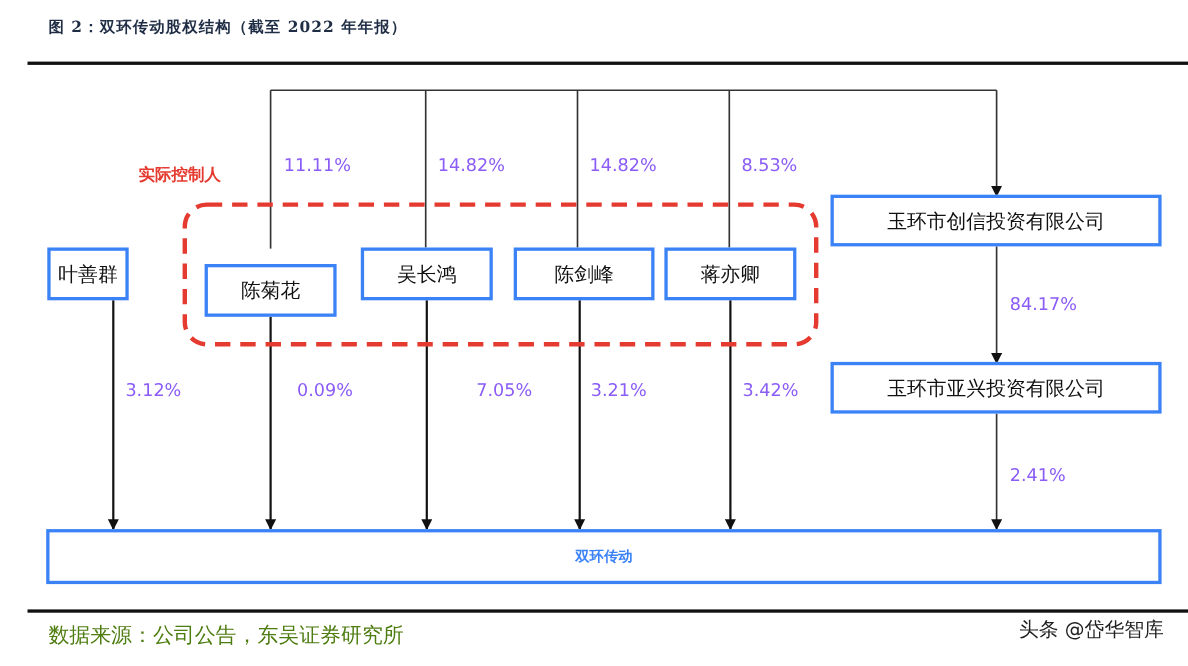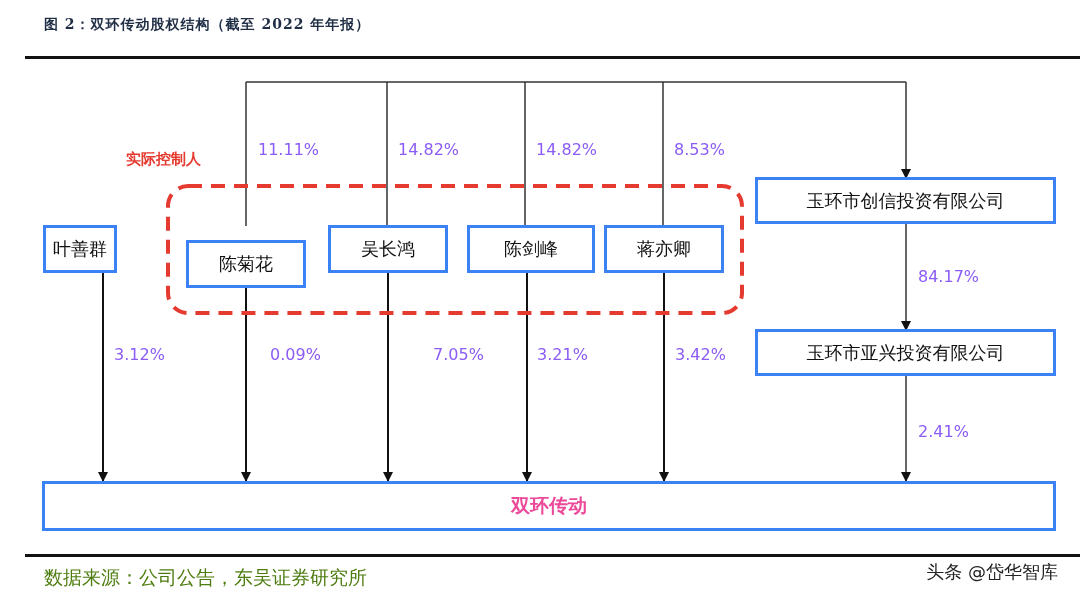--- a/index.html
+++ b/index.html
@@ -5,21 +5,21 @@
   html, body { margin: 0; padding: 0; background: #ffffff; }
   body { width: 1080px; height: 605px; position: relative; overflow: hidden;
          font-family: "DejaVu Sans", "Liberation Sans", sans-serif; color: #111; }
   .title { position: absolute; left: 44px; top: 16px; font-family: "DejaVu Serif", "Liberation Serif", serif;
            font-size: 14px; font-weight: bold; color: #1f2d45; letter-spacing: 1px; white-space: nowrap; }
   .rule { position: absolute; left: 25px; right: 0; height: 3px; background: #111; }
   .box { position: absolute; border: 3px solid #3b82f6; background: #fff; box-sizing: border-box;
          display: flex; align-items: center; justify-content: center; font-size: 18px; color: #111; }
   .pct { position: absolute; font-size: 16px; color: #8b5cf6; white-space: nowrap; }
   .red-label { position: absolute; font-size: 15px; font-weight: bold; color: #e53a2f; white-space: nowrap; }
-  .main-label { color: #ec4899; font-weight: bold; font-size: 19px; }
+  .main-label { color: #3b82f6; font-weight: bold; font-size: 13px; }
   .source { position: absolute; left: 44px; top: 565px; font-family: "DejaVu Serif", "Liberation Serif", serif;
             font-size: 19px; color: #4d7c0f; white-space: nowrap; }
   .watermark { position: absolute; right: 22px; top: 560px; font-size: 18px; color: #222; white-space: nowrap; }
   svg.lines { position: absolute; left: 0; top: 0; }
 </style>
 </head>
 <body>
 
 <div class="title">图 2：双环传动股权结构（截至 2022 年年报）</div>
 <div class="rule" style="top:56px;"></div>

